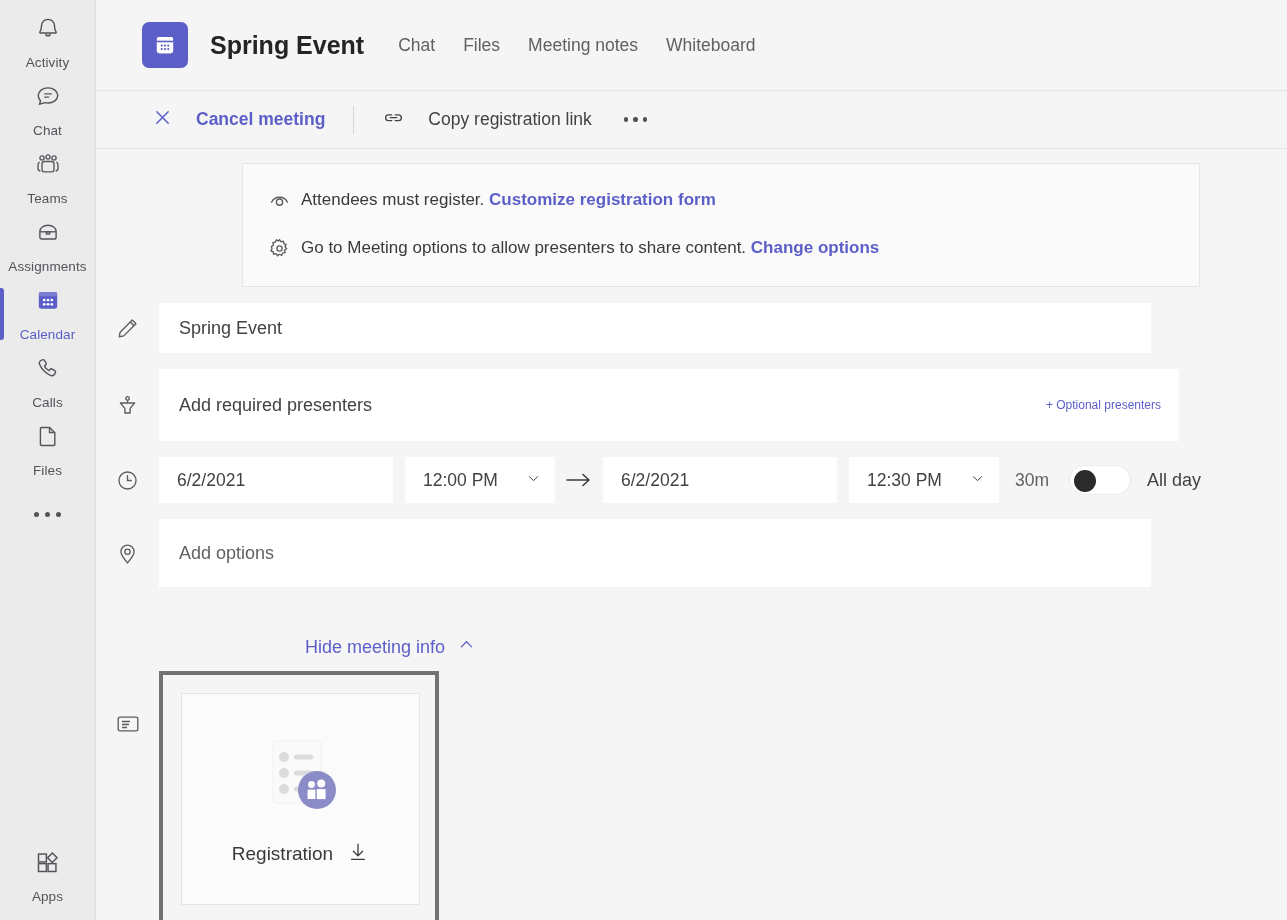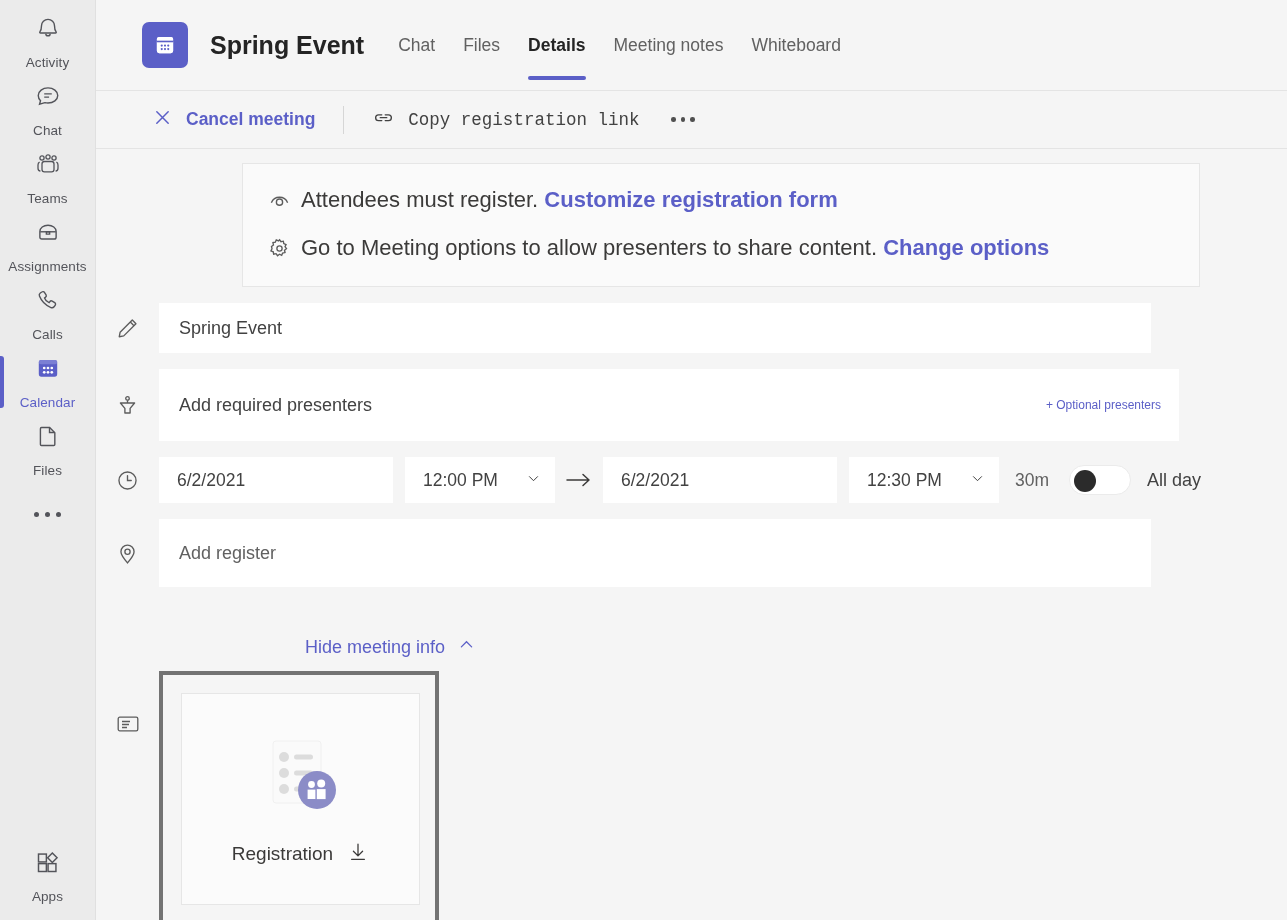--- a/index.html
+++ b/index.html
@@ -83,26 +83,26 @@
     height: 4px; border-radius: 3px; background: #5b5fc7;
   }
   .header-rule { height: 1px; background: #e4e4e4; }
 
   
   .toolbar {
     height: 58px; display: flex; align-items: center;
     padding-left: 46px; gap: 0; background: #f5f5f5;
   }
   .tb-btn {
-    display: flex; align-items: center; gap: 13px;
+    display: flex; align-items: center; gap: 23px;
     font-size: 17.5px; cursor: pointer; padding: 6px 10px;
     white-space: nowrap;
   }
   .tb-cancel { color: #5b5fc7; font-weight: bold; }
-  .tb-copy { color: #424242; font-weight: 400; font-family: Liberation Mono, monospace; }
+  .tb-copy { color: #424242; font-weight: 400; }
   .tb-sep { width: 1px; height: 28px; background: #d6d6d6; margin: 0 18px; }
   .tb-ellipsis {
     display: flex; gap: 5px; align-items: center;
     margin-left: 14px; padding: 8px 8px; cursor: pointer;
   }
   .tb-ellipsis i { width: 4.5px; height: 4.5px; border-radius: 50%; background: #505050; display: block; }
   .toolbar-rule { height: 1px; background: #e4e4e4; }
 
   
   .body {
@@ -113,21 +113,21 @@
 
   
   .banner {
     margin: 0 87px 0 146px;
     background: #fafafa;
     border: 1px solid #e6e6e6;
     padding: 12px 20px 14px 14px;
   }
   .banner-row { display: flex; align-items: center; min-height: 48px; }
   .banner-icon { width: 44px; flex: 0 0 44px; display: flex; align-items: center; justify-content: center; }
-  .banner-text { font-size: 22px; color: #3b3a39; }
+  .banner-text { font-size: 17px; color: #3b3a39; }
   .banner-link { color: #5b5fc7; font-weight: bold; cursor: pointer; }
 
   
   .form { padding-left: 0; }
   .frow { display: flex; align-items: flex-start; margin-top: 16px; }
   .frow-icon {
     width: 63px; flex: 0 0 63px;
     display: flex; align-items: center; justify-content: center;
     padding-top: 0; align-self: center;
   }
@@ -246,47 +246,47 @@
 
     <div class="rail-item">
       <span class="rail-icon">
         <svg width="26" height="26" viewBox="0 0 24 24" fill="none" stroke="#53545a" stroke-width="1.3">
           <path d="M4.5 11.5c0-3.2 3.3-5.8 7.5-5.8s7.5 2.6 7.5 5.8v5.3c0 1-.8 1.7-1.7 1.7H6.2c-1 0-1.7-.8-1.7-1.7z"></path>
           <path d="M4.8 11.8h14.4"></path>
           <path d="M10.5 11.8h3v2.2h-3z"></path>
         </svg>
       </span>
       <span class="rail-label">Assignments</span>
-    </div>
-
-    <div class="rail-item">
-      <span class="rail-icon">
-        <svg width="26" height="26" viewBox="0 0 24 24" fill="none" stroke="#53545a" stroke-width="1.3">
-          <path d="M6.3 4.6c.8-.6 1.9-.4 2.4.4l1.5 2.3c.4.7.3 1.6-.4 2.1l-1 .8c.6 1.8 2.4 3.6 4.2 4.2l.8-1c.5-.7 1.4-.8 2.1-.4l2.3 1.5c.8.5 1 1.6.4 2.4l-1 1.3c-.7.9-1.9 1.2-2.9.8-5-2-8.6-5.6-10.6-10.6-.4-1-.1-2.2.8-2.9z"></path>
-        </svg>
-      </span>
-      <span class="rail-label">Calls</span>
     </div>
 
     <div class="rail-item active">
       <span class="rail-icon">
         <svg width="26" height="26" viewBox="0 0 24 24">
           <rect x="3.5" y="4.5" width="17" height="15.5" rx="2.4" fill="#5b5fc7"></rect>
           <rect x="3.5" y="4.5" width="17" height="4" rx="2" fill="#7b7fd4"></rect>
           <g fill="#ffffff">
             <circle cx="8.5" cy="12" r="1.25"></circle>
               <circle cx="12" cy="12" r="1.25"></circle>
               <circle cx="15.5" cy="12" r="1.25"></circle>
             <circle cx="8.5" cy="16" r="1.25"></circle>
               <circle cx="12" cy="16" r="1.25"></circle>
               <circle cx="15.5" cy="16" r="1.25"></circle>
           </g>
         </svg>
       </span>
       <span class="rail-label">Calendar</span>
+    </div>
+
+    <div class="rail-item">
+      <span class="rail-icon">
+        <svg width="26" height="26" viewBox="0 0 24 24" fill="none" stroke="#53545a" stroke-width="1.3">
+          <path d="M6.3 4.6c.8-.6 1.9-.4 2.4.4l1.5 2.3c.4.7.3 1.6-.4 2.1l-1 .8c.6 1.8 2.4 3.6 4.2 4.2l.8-1c.5-.7 1.4-.8 2.1-.4l2.3 1.5c.8.5 1 1.6.4 2.4l-1 1.3c-.7.9-1.9 1.2-2.9.8-5-2-8.6-5.6-10.6-10.6-.4-1-.1-2.2.8-2.9z"></path>
+        </svg>
+      </span>
+      <span class="rail-label">Calls</span>
     </div>
 
     <div class="rail-item">
       <span class="rail-icon">
         <svg width="26" height="26" viewBox="0 0 24 24" fill="none" stroke="#53545a" stroke-width="1.3">
           <path d="M6 4.2h7.5L18.3 9v10.8c0 .6-.5 1-1 1H6c-.6 0-1-.5-1-1V5.2c0-.6.5-1 1-1z"></path>
           <path d="M13.4 4.3v4.5h4.7"></path>
         </svg>
       </span>
       <span class="rail-label">Files</span>
@@ -332,21 +332,20 @@
             <circle cx="9" cy="15.8" r="1"></circle>
               <circle cx="12" cy="15.8" r="1"></circle>
               <circle cx="15" cy="15.8" r="1"></circle>
           </g>
         </svg>
       </div>
       <div class="meeting-title">Spring Event</div>
       <div class="tabs">
         <div class="tab">Chat</div>
         <div class="tab">Files</div>
-        <div class="tab active">Details</div>
         <div class="tab">Meeting notes</div>
         <div class="tab">Whiteboard</div>
       </div>
     </div>
     <div class="header-rule"></div>
 
     <div class="toolbar">
       <div class="tb-btn tb-cancel">
         <span>
           <svg width="21" height="21" viewBox="0 0 24 24" fill="none" stroke="#5b5fc7" stroke-width="1.7" stroke-linecap="round">
@@ -474,21 +473,21 @@
         </div>
 
         
         <div class="frow">
           <div class="frow-icon">
             <svg width="25" height="25" viewBox="0 0 24 24" fill="none" stroke="#5c5c5c" stroke-width="1.3">
               <path d="M12 21c4.3-5 6.3-8 6.3-10.7A6.3 6.3 0 0 0 5.7 10.3C5.7 13 7.7 16 12 21z"></path>
               <circle cx="12" cy="10.3" r="2.5"></circle>
             </svg>
           </div>
-          <div class="field loc-field placeholder">Add register</div>
+          <div class="field loc-field placeholder">Add options</div>
         </div>
 
         
         <div class="hidemi">
           <span>Hide meeting info</span>
           <span>
             <svg width="19" height="19" viewBox="0 0 24 24" fill="none" stroke="#5b5fc7" stroke-width="1.6" stroke-linecap="round">
               <path d="M5.5 15l6.5-6.5L18.5 15"></path>
             </svg>
           </span>

